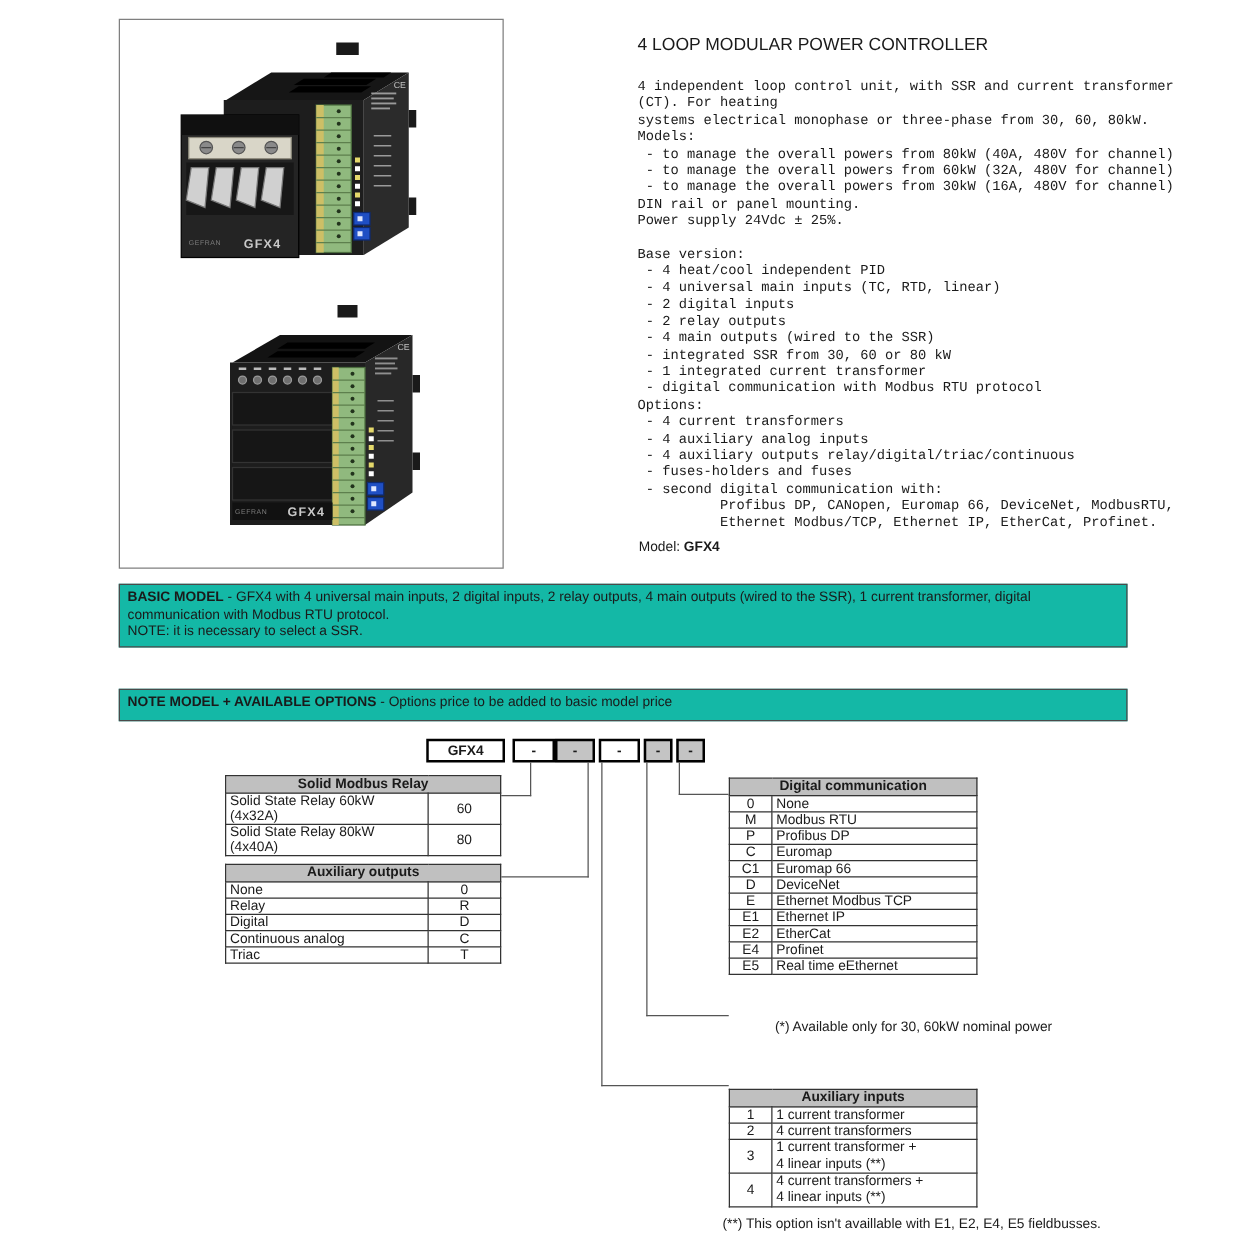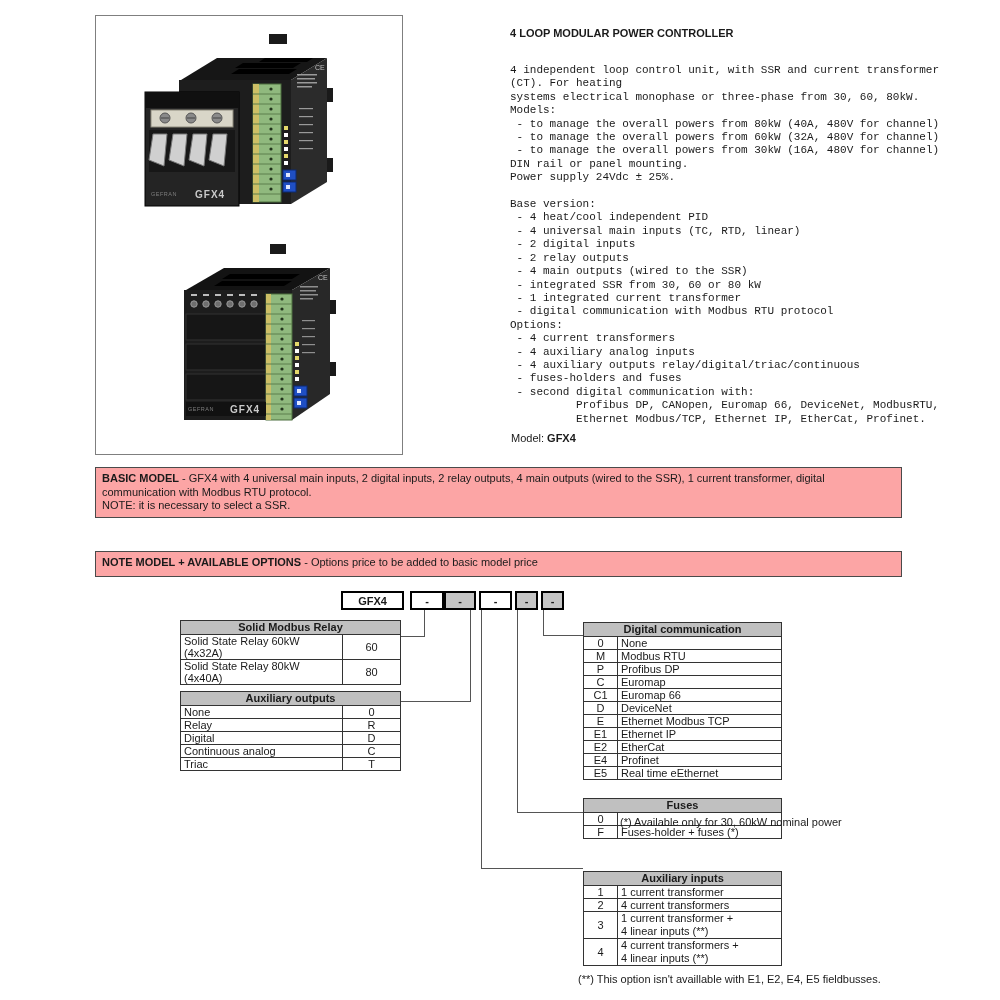--- a/index.html
+++ b/index.html
@@ -2,26 +2,26 @@
 <html><head>
 <meta charset="utf-8">
 <style>
   html,body{margin:0;padding:0;background:#ffffff;}
   #canvas{position:relative;width:1000px;height:1000px;background:#ffffff;
           font-family:"Liberation Sans",sans-serif;color:#1a1a1a;overflow:hidden;}
   .abs{position:absolute;}
   
   #photo-frame{left:95px;top:15px;width:306px;height:438px;border:1px solid #7f7f7f;background:#fff;}
   
-  #doc-title{left:510px;top:27px;font-size:11px;font-weight:bold;white-space:pre;}
+  #doc-title{left:510px;top:27px;font-size:14px;font-weight:normal;white-space:pre;}
   #description{left:510px;top:64px;width:440px;font-size:11px;line-height:13.4px;white-space:pre-wrap;font-family:Liberation Mono, monospace;}
   #model-line{left:511px;top:432px;font-size:11px;}
   #model-line b{font-weight:bold;}
   
-  .banner{left:95px;width:807px;border:1px solid #4a4a4a;background:#fca5a5;font-size:11px;
+  .banner{left:95px;width:807px;border:1px solid #4a4a4a;background:#14b8a6;font-size:11px;
           line-height:13.5px;padding:4px 6px;box-sizing:border-box;white-space:pre-wrap;}
   #basic-model-box{top:467px;min-height:50px;}
   #options-box{top:551px;min-height:26px;}
   .banner b{font-weight:bold;}
   
   .obox{position:absolute;height:19px;border:2px solid #000;background:#fff;text-align:center;
         font-weight:bold;font-size:11px;line-height:16px;box-sizing:border-box;}
   .obox.gray{background:#c4c4c4;}
   .vline,.hline{position:absolute;background:#555;}
   
@@ -383,39 +383,20 @@
           <td class="c">E4</td>
           <td>Profinet</td>
         </tr>
     <tr>
           <td class="c">E5</td>
           <td>Real time eEthernet</td>
         </tr>
   </tbody>
     </table>
 
-  <table class="tbl" style="left:583px;top:798px;width:198px">
-    <colgroup>
-        <col style="width:34px">
-        <col style="width:164px">
-      </colgroup>
-    <tbody>
-        <tr>
-          <th colspan="2">Fuses</th>
-        </tr>
-    <tr>
-          <td class="c">0</td>
-          <td></td>
-        </tr>
-    <tr>
-          <td class="c">F</td>
-          <td>Fuses-holder + fuses (*)</td>
-        </tr>
-  </tbody>
-    </table>
   <div class="note" style="left:620px;top:816px">(*) Available only for 30, 60kW nominal power</div>
 
   <table class="tbl" style="left:583px;top:871px;width:198px">
     <colgroup>
         <col style="width:34px">
         <col style="width:164px">
       </colgroup>
     <tbody>
         <tr>
           <th colspan="2">Auxiliary inputs</th>

